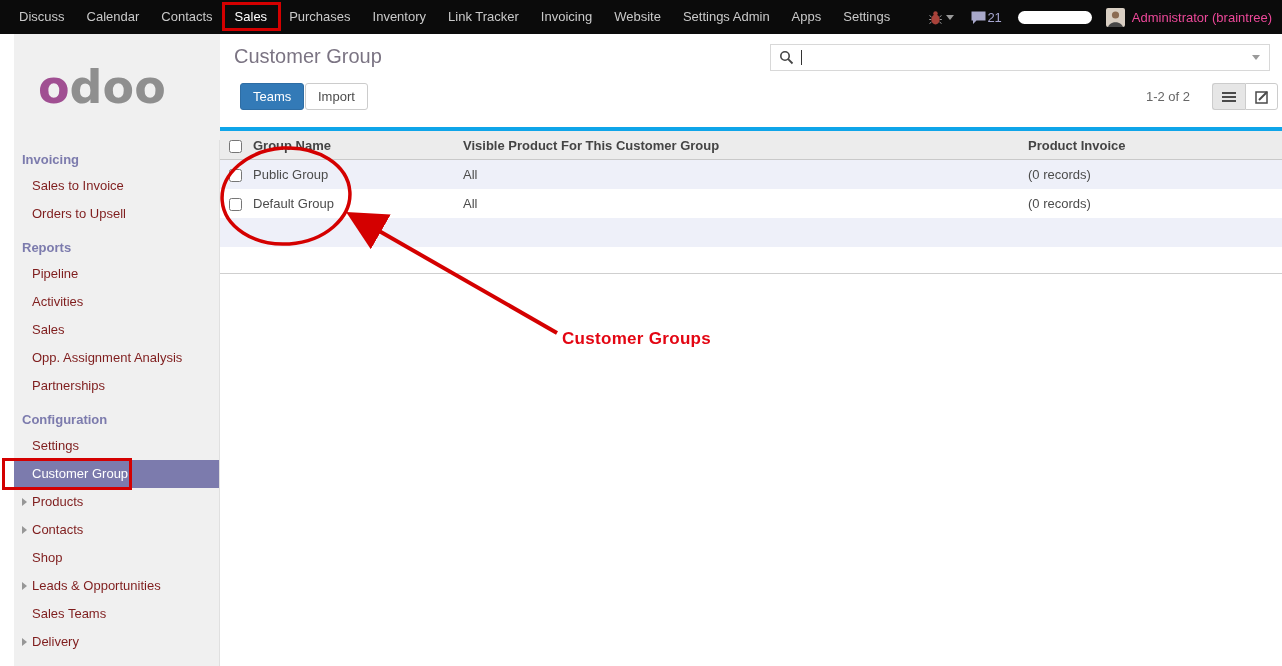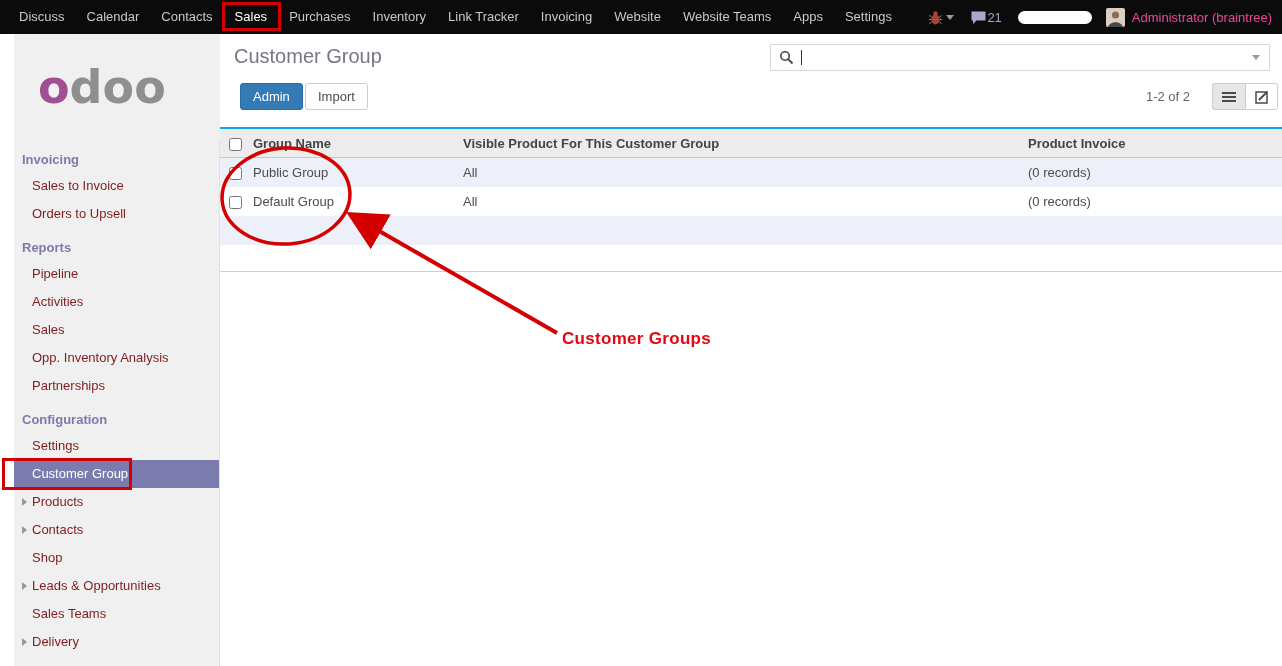--- a/index.html
+++ b/index.html
@@ -63,21 +63,21 @@
   .switcher{display:flex;}
   .sw-btn{width:33px;height:27px;border:1px solid #ccc;background:#fff;display:flex;align-items:center;
           justify-content:center;cursor:pointer;box-sizing:border-box;}
   .sw-btn.active{background:#e6e6e6;}
   .sw-btn:first-child{border-radius:3px 0 0 3px;border-right:none;}
   .sw-btn:last-child{border-radius:0 3px 3px 0;}
 
   
   .list-table{border-collapse:collapse;table-layout:fixed;width:1062px;position:absolute;top:93px;left:0;
               font-size:13px;color:#4c4c4c;}
-  .list-table thead th{background:#ececec;border-top:2px solid #0ea5e9;border-bottom:1px solid #c9c9c9;
+  .list-table thead th{background:#ececec;border-top:4px solid #0ea5e9;border-bottom:1px solid #c9c9c9;
               font-weight:bold;text-align:left;height:28px;padding:0 0 0 3px;color:#444;}
   .list-table td{height:29px;padding:0 0 0 3px;}
   .list-table .cb{width:30px;text-align:center;padding:0;}
   .list-table input[type=checkbox]{width:13px;height:13px;vertical-align:middle;margin:0;}
   tr.odd{background:#eef0f9;}
   tr.filler td{height:29px;}
   tr.filler-last td{height:26px;border-bottom:1px solid #cfcfcf;}
 
   
   .overlay{position:absolute;inset:0;pointer-events:none;z-index:60;}
@@ -98,21 +98,21 @@
       <div class="menu-item">Contacts</div>
       <div class="menu-item active">
         <span>Sales</span>
         <span class="menu-anno"></span>
       </div>
       <div class="menu-item">Purchases</div>
       <div class="menu-item">Inventory</div>
       <div class="menu-item">Link Tracker</div>
       <div class="menu-item">Invoicing</div>
       <div class="menu-item">Website</div>
-      <div class="menu-item">Website Teams</div>
+      <div class="menu-item">Settings Admin</div>
       <div class="menu-item">Apps</div>
       <div class="menu-item">Settings</div>
     </div>
     <div class="systray">
       <span class="tray">
         <svg width="13" height="15" aria-hidden="true">
           <line x1="2.5" y1="7" x2="0.5" y2="5.5" stroke="#9a9a9a"></line>
           <line x1="2.3" y1="9.5" x2="0.2" y2="9.5" stroke="#9a9a9a"></line>
           <line x1="2.5" y1="12" x2="0.5" y2="13.5" stroke="#9a9a9a"></line>
           <line x1="10.5" y1="7" x2="12.5" y2="5.5" stroke="#9a9a9a"></line>
@@ -147,21 +147,21 @@
     <div class="logo"><span class="o-first">o</span><span>doo</span></div>
 
     <div class="side-header">Invoicing</div>
     <div class="side-item">Sales to Invoice</div>
     <div class="side-item">Orders to Upsell</div>
 
     <div class="side-header">Reports</div>
     <div class="side-item">Pipeline</div>
     <div class="side-item">Activities</div>
     <div class="side-item">Sales</div>
-    <div class="side-item">Opp. Inventory Analysis</div>
+    <div class="side-item">Opp. Assignment Analysis</div>
     <div class="side-item">Partnerships</div>
 
     <div class="side-header">Configuration</div>
     <div class="side-item">Settings</div>
     <div class="side-item active">Customer Group</div>
     <div class="side-item">
       <span class="exp"></span>
       <span>Products</span>
     </div>
     <div class="side-item">
@@ -195,21 +195,21 @@
           <line x1="9.2" y1="9.2" x2="13.5" y2="13.5" stroke="#444" stroke-width="1.8"></line>
         </svg>
       </span>
       <span class="text-cursor"></span>
       <input class="search-input" type="text" value="" style="">
       <span class="search-caret">
           <span class="tri-down"></span>
         </span>
     </div>
 
-    <button class="btn btn-primary">Admin</button>
+    <button class="btn btn-primary">Teams</button>
     <button class="btn btn-default">Import</button>
 
     <div class="pager-area">
       <span class="pager-text">1-2 of 2</span>
       <span class="switcher">
         <span class="sw-btn active">
           <svg width="14" height="12" aria-hidden="true">
             <rect y="1" width="14" height="2" fill="#4a4a4a"></rect>
             <rect y="5" width="14" height="2" fill="#4a4a4a"></rect>
             <rect y="9" width="14" height="2" fill="#4a4a4a"></rect>

